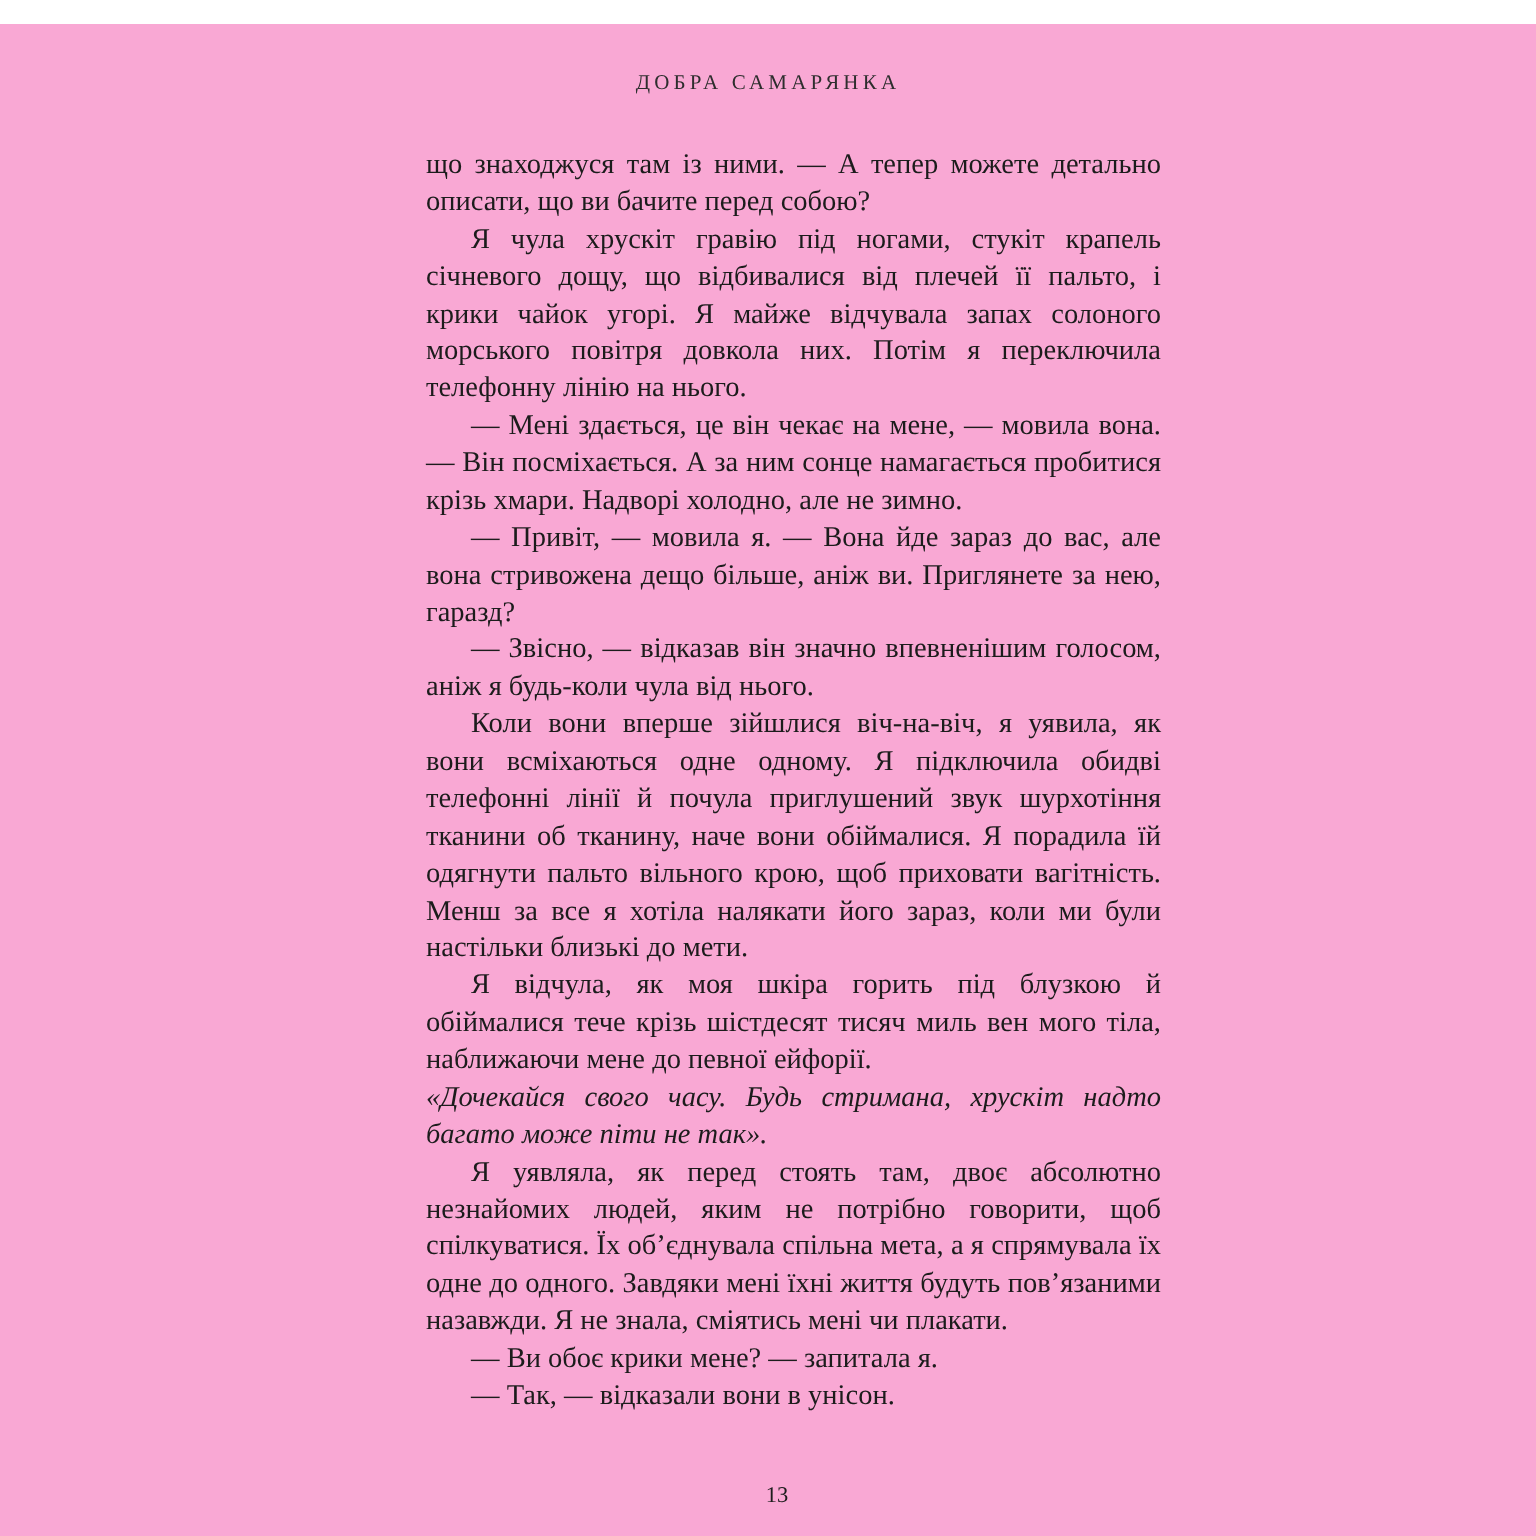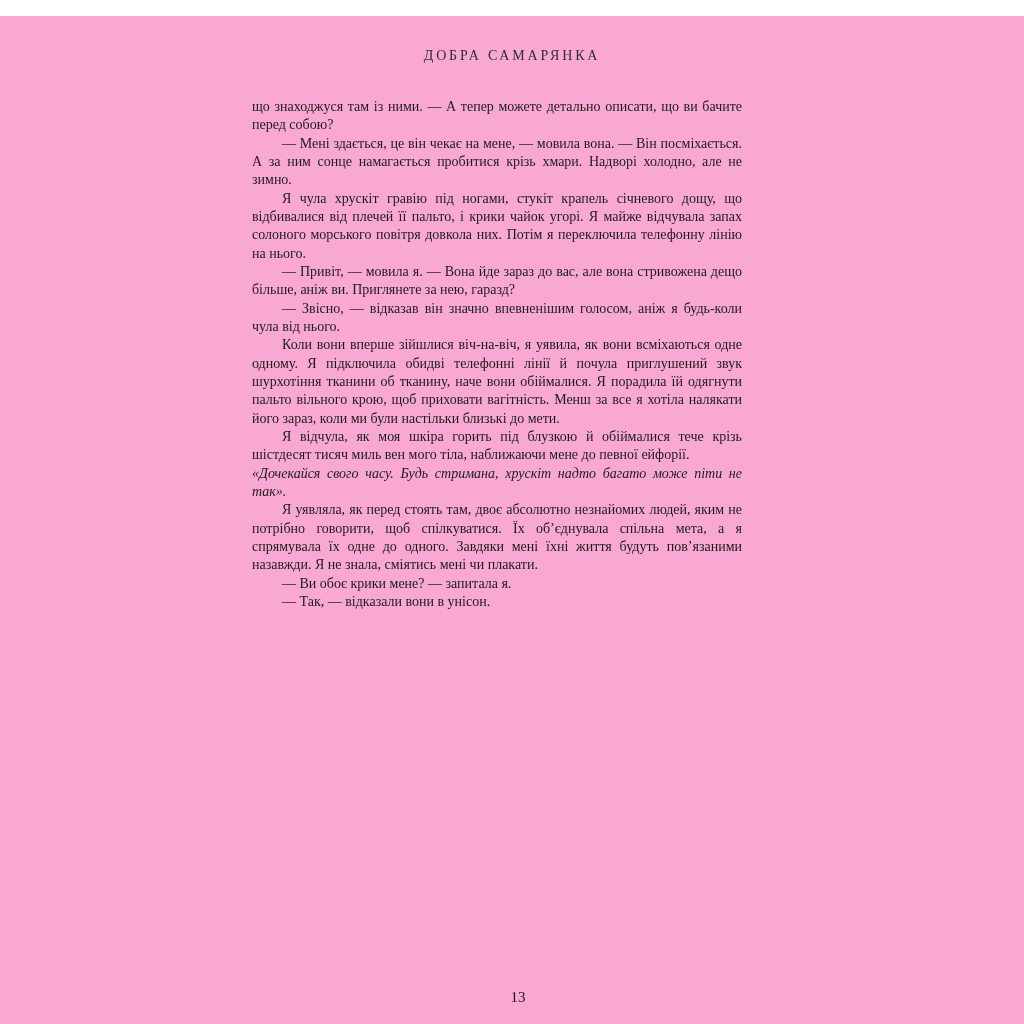--- a/index.html
+++ b/index.html
@@ -24,23 +24,23 @@
     right: 0;
     text-align: center;
     font-size: 14px;
     letter-spacing: 2.8px;
     color: #2e2e2e;
     font-weight: normal;
   }
   .text-block {
     position: absolute;
     top: 82px;
-    left: 252px;
+    left: 284px;
     width: 490px;
-    font-size: 14px;
+    font-size: 19px;
     line-height: 1.31;
     text-align: justify;
   }
   .para {
     margin: 0;
     text-indent: 30px;
   }
   .para.flush {
     text-indent: 0;
   }
@@ -59,22 +59,22 @@
   }
 </style>
 </head>
 <body>
 
 <div class="book-page">
   <header class="running-head">ДОБРА САМАРЯНКА</header>
 
   <main class="text-block">
       <p class="para flush">що знаходжуся там із ними. — А тепер можете детально описати, що ви бачите перед собою?</p>
+      <p class="para indent">Я чула хрускіт гравію під ногами, стукіт крапель січневого дощу, що відбивалися від плечей її пальто, і крики чайок угорі. Я майже відчувала запах солоного морського повітря довкола них. Потім я переключила телефонну лінію на нього.</p>
       <p class="para indent">— Мені здається, це він чекає на мене, — мовила вона. — Він посміхається. А за ним сонце намагається пробитися крізь хмари. Надворі холодно, але не зимно.</p>
-      <p class="para indent">Я чула хрускіт гравію під ногами, стукіт крапель січневого дощу, що відбивалися від плечей її пальто, і крики чайок угорі. Я майже відчувала запах солоного морського повітря довкола них. Потім я переключила телефонну лінію на нього.</p>
       <p class="para indent">— Привіт, — мовила я. — Вона йде зараз до вас, але вона стривожена дещо більше, аніж ви. Приглянете за нею, гаразд?</p>
       <p class="para indent">— Звісно, — відказав він значно впевненішим голосом, аніж я будь-коли чула від нього.</p>
       <p class="para indent">Коли вони вперше зійшлися віч-на-віч, я уявила, як вони всміхаються одне одному. Я підключила обидві телефонні лінії й почула приглушений звук шурхотіння тканини об тканину, наче вони обіймалися. Я порадила їй одягнути пальто вільного крою, щоб приховати вагітність. Менш за все я хотіла налякати його зараз, коли ми були настільки близькі до мети.</p>
       <p class="para indent">Я відчула, як моя шкіра горить під блузкою й обіймалися тече крізь шістдесят тисяч миль вен мого тіла, наближаючи мене до певної ейфорії.</p>
       <p class="para italic">«Дочекайся свого часу. Будь стримана, хрускіт надто багато може піти не так».</p>
       <p class="para indent">Я уявляла, як перед стоять там, двоє абсолютно незнайомих людей, яким не потрібно говорити, щоб спілкуватися. Їх об’єднувала спільна мета, а я спрямувала їх одне до одного. Завдяки мені їхні життя будуть пов’язаними назавжди. Я не знала, сміятись мені чи плакати.</p>
       <p class="para indent">— Ви обоє крики мене? — запитала я.</p>
       <p class="para indent">— Так, — відказали вони в унісон.</p>
     </main>
 

